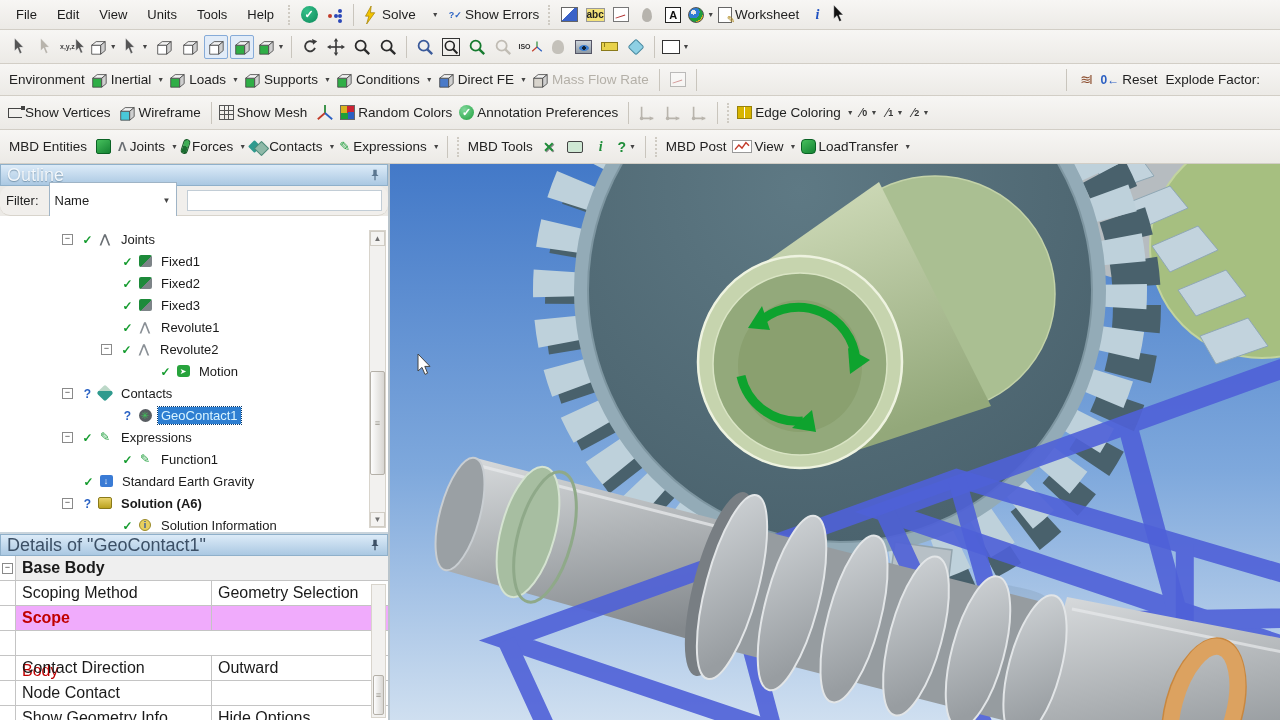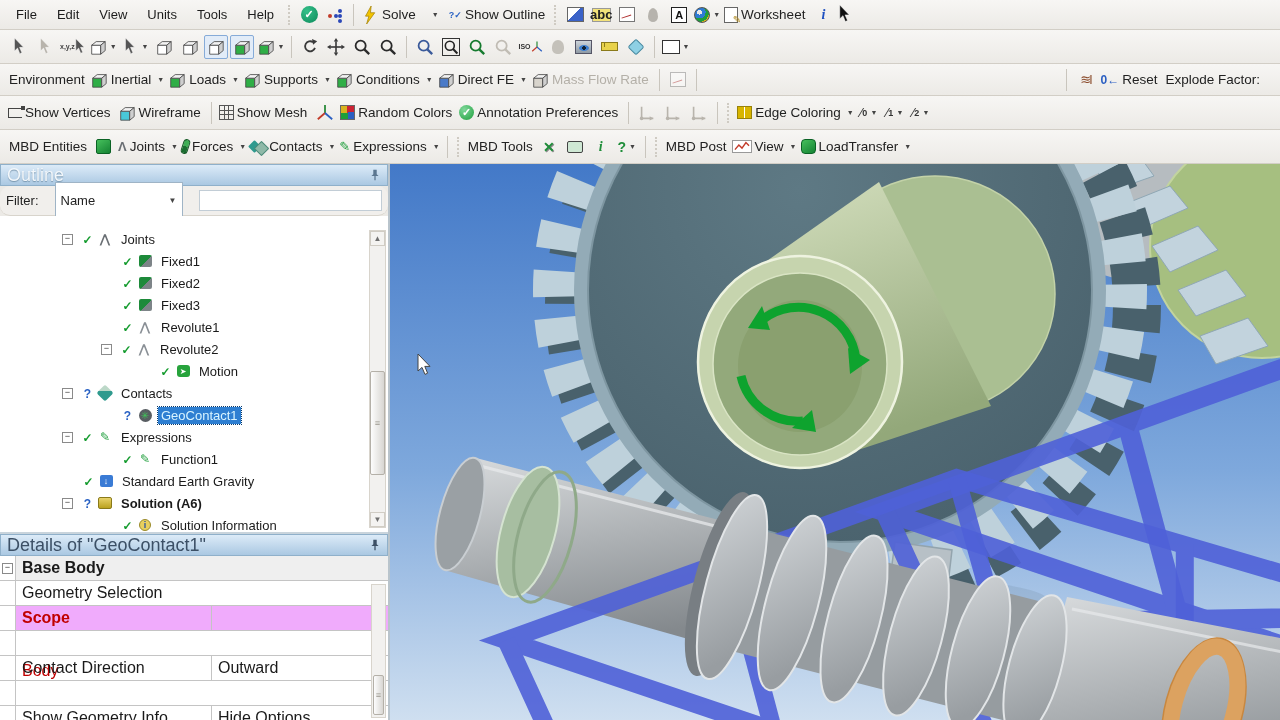--- a/index.html
+++ b/index.html
@@ -35,21 +35,21 @@
   .badge { font-size:9px; font-weight:bold; }
 
   .circle-check { width:17px; height:17px; border-radius:50%; background:radial-gradient(circle at 35% 30%,#35c08a,#0c8a5a);
                   color:#fff; font-size:11px; font-weight:bold; display:flex; align-items:center; justify-content:center; }
   .circle-check::after { content:"✓"; }
   .dots-ic { width:16px; height:16px; position:relative; }
   .dots-ic::before { content:""; position:absolute; left:1px; top:7px; width:4px; height:4px; border-radius:50%; background:#c23b2a; box-shadow:6px 0 0 #2b47b8; }
   .dots-ic::after { content:""; position:absolute; left:11px; top:2px; width:4px; height:4px; border-radius:50%; background:#2b47b8; box-shadow:0 5px 0 #2b47b8, 0 10px 0 #2b47b8; }
 
   .fig-ic { width:17px; height:15px; background:linear-gradient(135deg,#fff 45%,#3a62c8 45%); border:1px solid #666; }
-  .abc-ic { width:19px; height:14px; background:#f3e27a; border:1px solid #999; font-size:13px; font-weight:bold; color:#222;
+  .abc-ic { width:19px; height:14px; background:#f3e27a; border:1px solid #999; font-size:10px; font-weight:bold; color:#222;
             display:flex; align-items:center; justify-content:center; }
   .chart-ic { width:16px; height:15px; border:1px solid #777; background:#fff; position:relative; }
   .chart-ic::after { content:""; position:absolute; left:2px; top:8px; width:10px; height:4px;
                      border-top:1.6px solid #b03030; transform:rotate(-18deg); }
   .probe-ic { width:10px; height:14px; background:#b6b3ad; border-radius:50% 50% 50% 50%/62% 62% 38% 38%; }
   .fontA-ic { width:16px; height:16px; border:1.4px solid #222; background:#fff; font-size:11px; font-weight:bold;
               display:flex; align-items:center; justify-content:center; color:#111; }
   .sphere-ic { width:16px; height:16px; border-radius:50%;
                background:radial-gradient(circle at 32% 30%, #e8e8e8 0 18%, #2e7bd4 18% 45%, #1f9e3c 45% 70%, #d8b21e 70% 100%);
                border:1px solid #555; }
@@ -90,21 +90,21 @@
 
   
   #leftcol { position:absolute; left:0; top:164px; width:390px; bottom:0; background:#eceae6; border-right:2px solid #b9c4cc; }
   .ptitle { height:22px; background:linear-gradient(#dcebf8,#aac8e2); border:1px solid #8fb0ca;
             display:flex; align-items:center; padding:0 6px; font-size:18px; }
   #outline-title { color:#f2f7fb; text-shadow:0 1px 1px #7694ac; }
   #details-title { color:#3c5066; }
   .pin { margin-left:auto; width:12px; height:12px; }
 
   #outline-panel { position:absolute; left:0; top:0; width:100%; height:368px; }
-  #filter-row { height:30px; display:flex; align-items:center; padding:3px 6px; background:#f1efec; border-bottom:1px solid #d8d4cc; gap:16px;border-radius:10px; }
+  #filter-row { height:30px; display:flex; align-items:center; padding:3px 6px; background:#f1efec; border-bottom:1px solid #d8d4cc; gap:10px;border-radius:10px; }
   #filter-row .flabel { font-size:13px; color:#222; }
   .fselect { width:128px; height:38px; background:#fff; border:1px solid #9fb4c6; font-size:13px;
              display:flex; align-items:center; padding:0 5px; color:#222;text-align:right; }
   .fselect::after { content:"▼"; font-size:8px; color:#444; margin-left:auto; }
   .finput { flex:1; height:21px; background:#fff; border:1px solid #c2cdd6; }
 
   #tree { position:absolute; left:0; top:52px; right:0; bottom:0; background:#fff; overflow:hidden; padding-top:12px; }
   .trow { height:22px; display:flex; align-items:center; font-size:13px; color:#1a1a1a; }
   .exp { width:11px; height:11px; border:1px solid #8a8a8a; background:#fff; display:inline-flex; align-items:center;
          justify-content:center; margin-right:7px; flex:0 0 auto; font-size:9px; line-height:9px; color:#333; }
@@ -245,21 +245,21 @@
       <span class="ic">
           <svg>
             <use href="#s-bolt"></use>
           </svg>
         </span>
       <span class="tlabel">Solve</span>
     </span>
     <span class="tbtn dd"></span>
     <span class="tbtn">
       <span class="badge" style="color:#2a62c4">?✓</span>
-      <span class="tlabel">Show Outline</span>
+      <span class="tlabel">Show Errors</span>
     </span>
     <span class="grip"></span>
     <span class="tbtn">
         <span class="fig-ic"></span>
       </span>
     <span class="tbtn">
         <span class="abc-ic">abc</span>
       </span>
     <span class="tbtn">
         <span class="chart-ic"></span>
@@ -775,39 +775,41 @@
       </div>
       <div id="dtable">
         <div class="drow hdr">
           <span class="dgut">
               <span class="dexp"></span>
             </span>
           <span class="dprop" style="flex:1;border-right:none">Base Body</span>
         </div>
         <div class="drow">
           <span class="dgut"></span>
+          <span class="dprop">Scoping Method</span>
           <span class="dval">Geometry Selection</span>
         </div>
         <div class="drow y">
           <span class="dgut"></span>
           <span class="dprop">Scope</span>
           <span class="dval"></span>
         </div>
         <div class="drow p">
           <span class="dgut"></span>
           <span class="dprop">Body</span>
           <span class="dval"></span>
         </div>
         <div class="drow">
           <span class="dgut"></span>
           <span class="dprop">Contact Direction</span>
           <span class="dval">Outward</span>
         </div>
         <div class="drow">
           <span class="dgut"></span>
+          <span class="dprop">Node Contact</span>
         </div>
         <div class="drow">
           <span class="dgut"></span>
           <span class="dprop">Show Geometry Info</span>
           <span class="dval">Hide Options</span>
         </div>
         <div id="dscroll">
           <span class="vthumb" style="bottom:2px;height:40px;width:11px;left:1px;position:absolute"></span>
         </div>
       </div>

